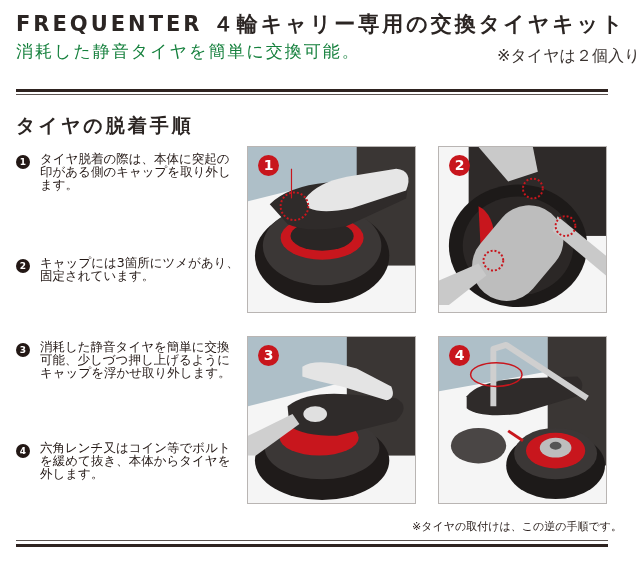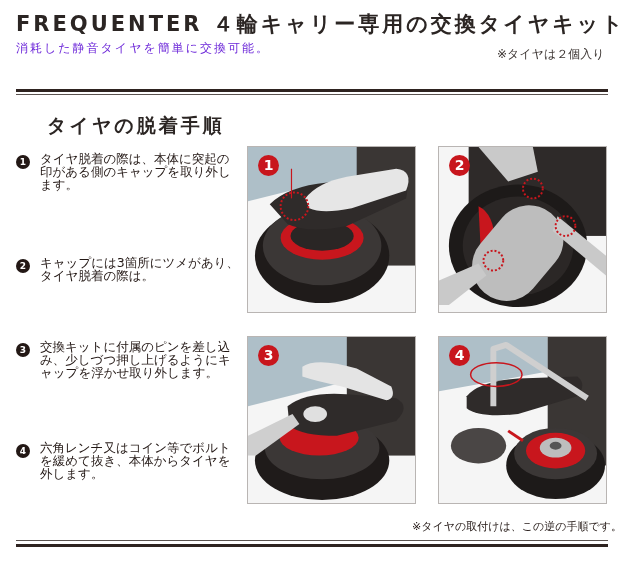--- a/index.html
+++ b/index.html
@@ -1,27 +1,27 @@
 <!DOCTYPE html>
 <html><head>
 <meta charset="utf-8">
 <style>
   * { box-sizing: border-box; margin: 0; padding: 0; }
   html, body { width: 640px; height: 566px; background: #ffffff; overflow: hidden; }
   body { position: relative; font-family: "DejaVu Sans", "Liberation Sans", sans-serif; color: #231815; }
 
   .title { position: absolute; left: 16px; top: 10px; font-size: 21px; letter-spacing: 3px; color: #2b2523; white-space: nowrap; font-weight: bold; }
-  .subtitle { position: absolute; left: 16px; top: 40px; font-size: 12px; letter-spacing: 2px; color: #6d28d9; white-space: nowrap; }
-  .note-top { position: absolute; left: 497px; top: 46px; font-size: 12px; color: #3a3330; white-space: nowrap; }
+  .subtitle { position: absolute; left: 16px; top: 40px; font-size: 17px; letter-spacing: 2px; color: #15803d; white-space: nowrap; }
+  .note-top { position: absolute; left: 497px; top: 46px; font-size: 16px; color: #3a3330; white-space: nowrap; }
 
   .rule-top { position: absolute; left: 16px; top: 89px; width: 592px; height: 7px; }
   .rule-top .thick { position: absolute; left: 0; top: 0; width: 100%; height: 3px; background: #2e2320; }
   .rule-top .thin { position: absolute; left: 0; top: 5px; width: 100%; height: 1px; background: #5b5350; }
 
-  .section-title { position: absolute; left: 16px; top: 113px; font-size: 19px; letter-spacing: 3px; color: #2b2523; white-space: nowrap; margin-left: 31px; }
+  .section-title { position: absolute; left: 16px; top: 113px; font-size: 19px; letter-spacing: 3px; color: #2b2523; white-space: nowrap; }
 
   .step { position: absolute; left: 16px; width: 220px; }
   .step .num { position: absolute; left: 0; top: 3px; width: 14px; height: 14px; border-radius: 50%; background: #231815; color: #fff; font-size: 9px; font-weight: bold; line-height: 14px; text-align: center; }
   .step .text { position: absolute; left: 24px; top: 0; width: 200px; font-size: 12.5px; line-height: 13px; color: #231815; }
 
   .panel { position: absolute; width: 169px; border: 1px solid #b9b5b3; overflow: hidden; background: #f4f4f4; }
   .panel svg { display: block; width: 100%; height: 100%; }
   .badge { position: absolute; left: 10px; top: 8px; width: 21px; height: 21px; border-radius: 50%; background: #c8161d; color: #fff; font-size: 14px; font-weight: bold; line-height: 21px; text-align: center; font-family: "DejaVu Sans", sans-serif; }
 
   .note-bottom { position: absolute; left: 412px; top: 519px; font-size: 11px; color: #231815; white-space: nowrap; }
@@ -43,25 +43,25 @@
 </div>
 
 <h2 class="section-title">タイヤの脱着手順</h2>
 
 <div class="step" style="top:152px;">
   <span class="num">1</span>
   <p class="text">タイヤ脱着の際は、本体に突起の印がある側のキャップを取り外します。</p>
 </div>
 <div class="step" style="top:256px;">
   <span class="num">2</span>
-  <p class="text">キャップには3箇所にツメがあり、タイヤ脱着の際は。</p>
+  <p class="text">キャップには3箇所にツメがあり、固定されています。</p>
 </div>
 <div class="step" style="top:340px;">
   <span class="num">3</span>
-  <p class="text">交換キットに付属のピンを差し込み、少しづつ押し上げるようにキャップを浮かせ取り外します。</p>
+  <p class="text">消耗した静音タイヤを簡単に交換可能、少しづつ押し上げるようにキャップを浮かせ取り外します。</p>
 </div>
 <div class="step" style="top:441px;">
   <span class="num">4</span>
   <p class="text">六角レンチ又はコイン等でボルトを緩めて抜き、本体からタイヤを外します。</p>
 </div>
 
 <div class="panel" style="left:247px; top:146px; height:167px;">
   <svg viewBox="0 0 169 167">
     <rect width="169" height="167" fill="#f5f5f5"></rect>
     <polygon points="0,0 169,0 169,40 60,40 0,55" fill="#aebfc8"></polygon>

